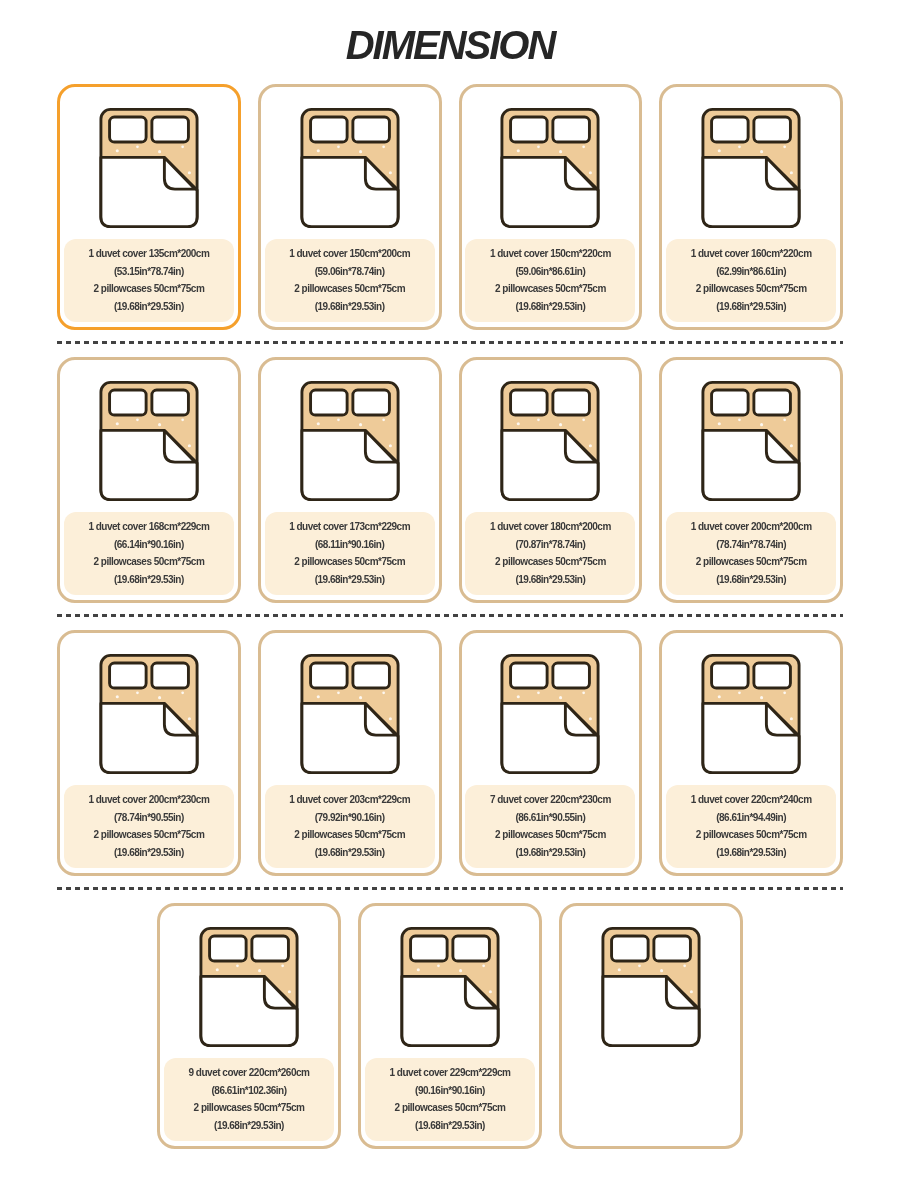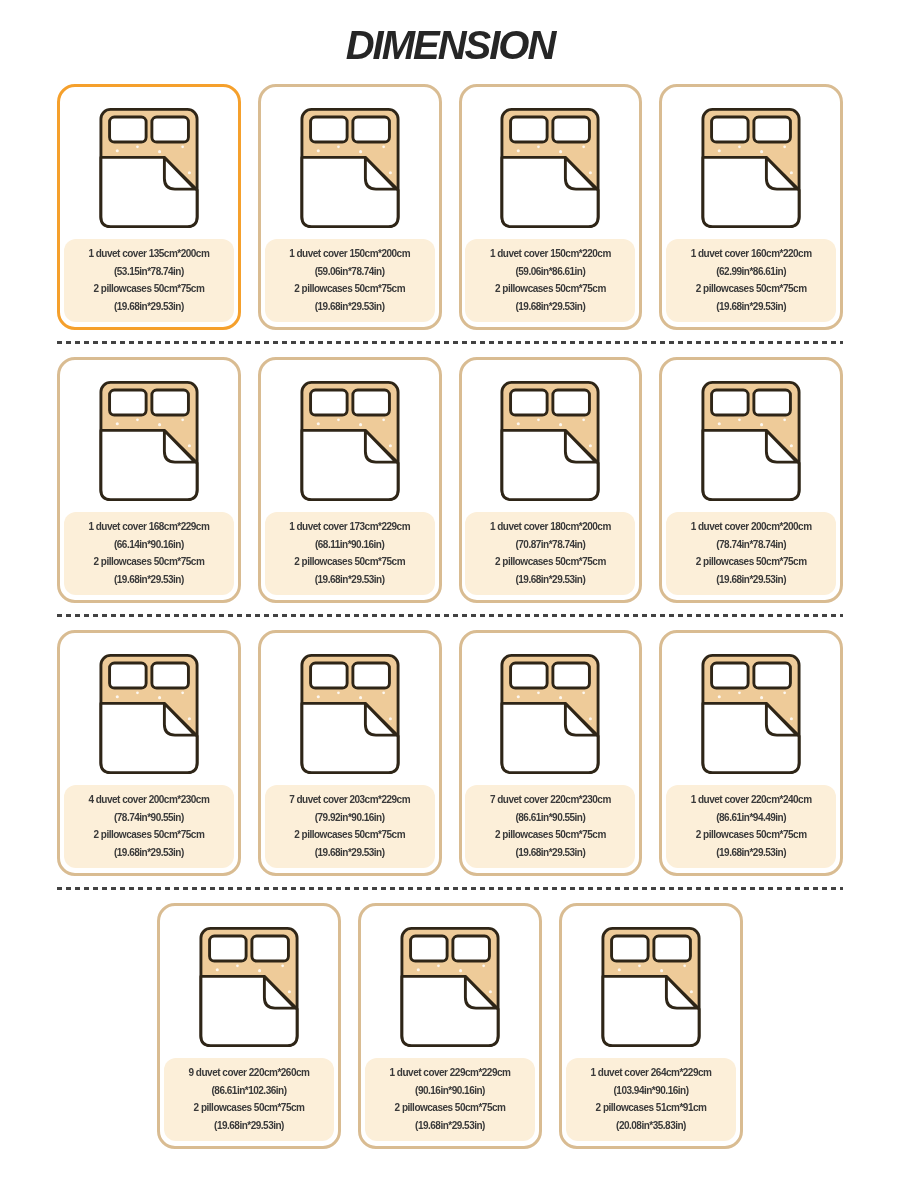--- a/index.html
+++ b/index.html
@@ -282,21 +282,21 @@
         <circle class="sparkle" cx="63" cy="46" r="1.6"></circle>
         <circle class="sparkle" cx="87" cy="41" r="1.4"></circle>
         <circle class="sparkle" cx="94" cy="68" r="1.6"></circle>
         <rect class="pillow" x="11" y="10" width="38" height="26" rx="5"></rect>
         <rect class="pillow" x="55" y="10" width="38" height="26" rx="5"></rect>
         <path class="duvet" d="M2,52 L68,52 L102,86 L102,114 Q102,124 92,124 L12,124 Q2,124 2,114 Z"></path>
         <path class="duvet" d="M68,52 L68,74 Q68,85 79,85 L100,85 Z"></path>
       </svg>
     </div>
     <div class="size-panel">
-      <div class="size-line">4 duvet cover 200cm*230cm</div>
+      <div class="size-line">1 duvet cover 200cm*230cm</div>
       <div class="size-line">(78.74in*90.55in)</div>
       <div class="size-line">2 pillowcases 50cm*75cm</div>
       <div class="size-line">(19.68in*29.53in)</div>
     </div>
   </div>
 
   <div class="size-card">
     <div class="bed-illustration">
       <svg viewBox="0 0 104 126" width="100" height="122" aria-hidden="true">
         <rect class="bed-base" x="2" y="2" width="100" height="122" rx="10"></rect>
@@ -305,21 +305,21 @@
         <circle class="sparkle" cx="63" cy="46" r="1.6"></circle>
         <circle class="sparkle" cx="87" cy="41" r="1.4"></circle>
         <circle class="sparkle" cx="94" cy="68" r="1.6"></circle>
         <rect class="pillow" x="11" y="10" width="38" height="26" rx="5"></rect>
         <rect class="pillow" x="55" y="10" width="38" height="26" rx="5"></rect>
         <path class="duvet" d="M2,52 L68,52 L102,86 L102,114 Q102,124 92,124 L12,124 Q2,124 2,114 Z"></path>
         <path class="duvet" d="M68,52 L68,74 Q68,85 79,85 L100,85 Z"></path>
       </svg>
     </div>
     <div class="size-panel">
-      <div class="size-line">7 duvet cover 203cm*229cm</div>
+      <div class="size-line">1 duvet cover 203cm*229cm</div>
       <div class="size-line">(79.92in*90.16in)</div>
       <div class="size-line">2 pillowcases 50cm*75cm</div>
       <div class="size-line">(19.68in*29.53in)</div>
     </div>
   </div>
 
   <div class="size-card">
     <div class="bed-illustration">
       <svg viewBox="0 0 104 126" width="100" height="122" aria-hidden="true">
         <rect class="bed-base" x="2" y="2" width="100" height="122" rx="10"></rect>
@@ -421,22 +421,16 @@
         <circle class="sparkle" cx="40" cy="41" r="1.4"></circle>
         <circle class="sparkle" cx="63" cy="46" r="1.6"></circle>
         <circle class="sparkle" cx="87" cy="41" r="1.4"></circle>
         <circle class="sparkle" cx="94" cy="68" r="1.6"></circle>
         <rect class="pillow" x="11" y="10" width="38" height="26" rx="5"></rect>
         <rect class="pillow" x="55" y="10" width="38" height="26" rx="5"></rect>
         <path class="duvet" d="M2,52 L68,52 L102,86 L102,114 Q102,124 92,124 L12,124 Q2,124 2,114 Z"></path>
         <path class="duvet" d="M68,52 L68,74 Q68,85 79,85 L100,85 Z"></path>
       </svg>
     </div>
-    <div class="size-panel">
-      <div class="size-line">1 duvet cover 264cm*229cm</div>
-      <div class="size-line">(103.94in*90.16in)</div>
-      <div class="size-line">2 pillowcases 51cm*91cm</div>
-      <div class="size-line">(20.08in*35.83in)</div>
-    </div>
   </div>
 </div>
     </div>
 </div>
 
 </body></html>

